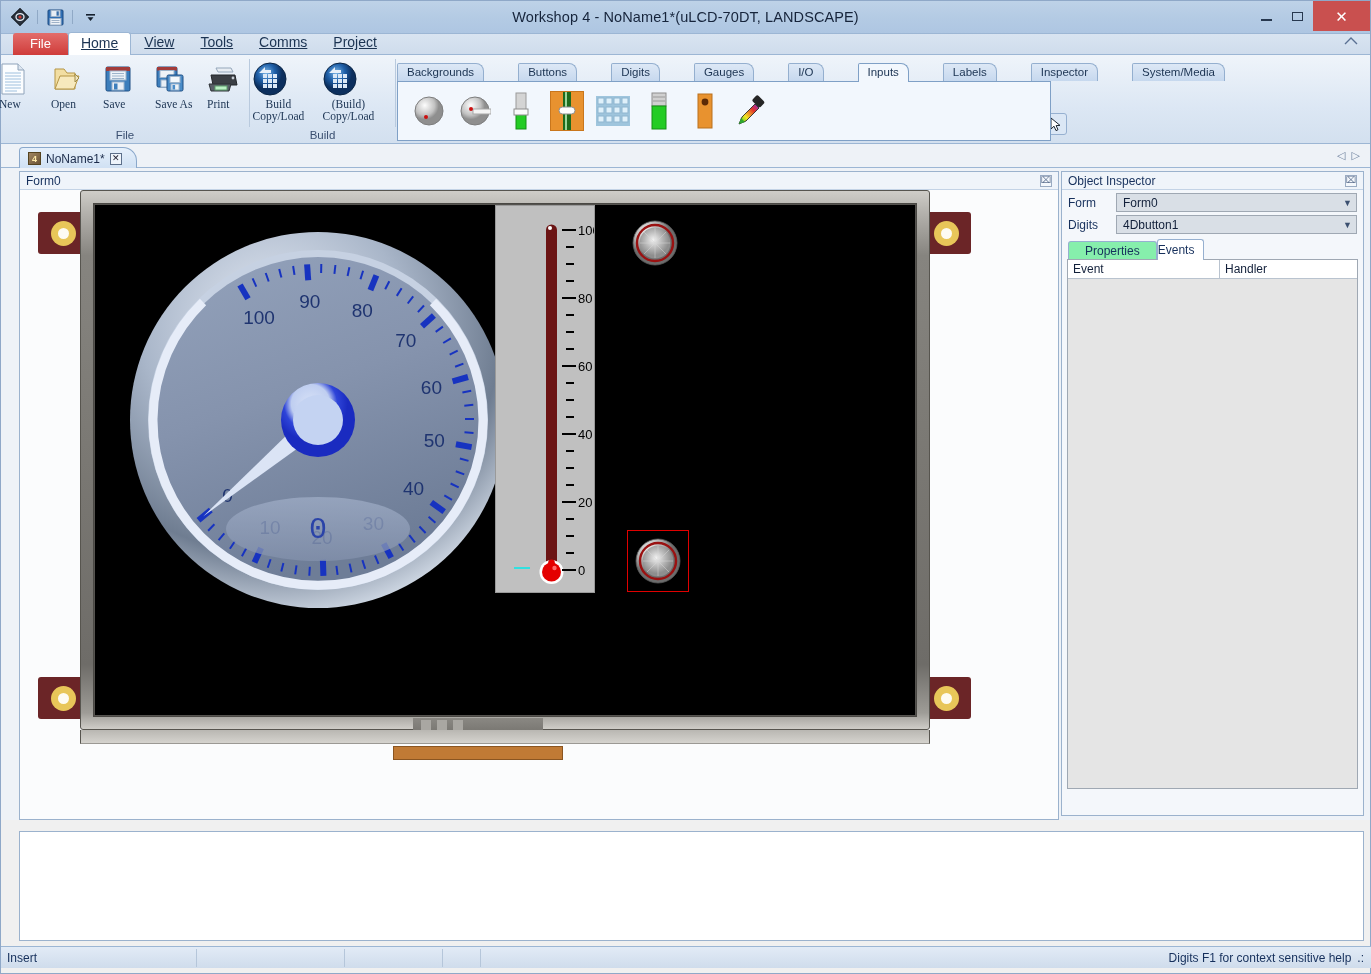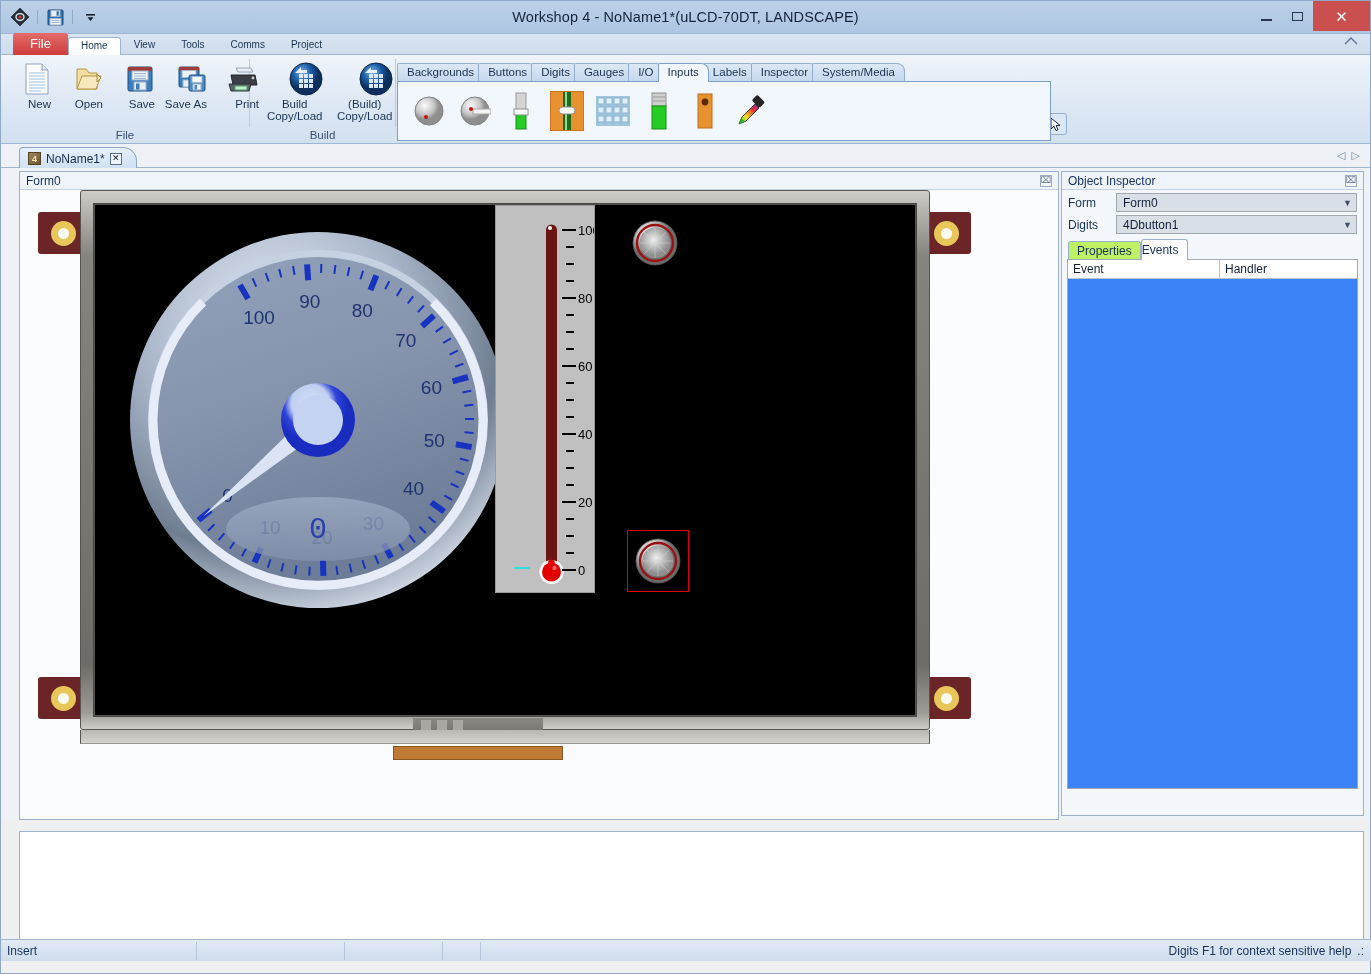--- a/index.html
+++ b/index.html
@@ -46,50 +46,50 @@
     background: linear-gradient(180deg,#d9e4f1 0%, #cfdcec 100%);
     border-bottom:1px solid #9cb6d4;
     display:flex; align-items:flex-end; padding-left:12px;
   }
   .menu-file {
     background: linear-gradient(180deg,#e36d6b 0%, #cf3c3a 100%);
     color:#fff; padding:3px 17px 4px 17px; font-size:13px;
     border-top-left-radius:3px; border-top-right-radius:3px;
     margin-bottom:0px; position:relative; top:1px;
   }
-  .menu-item { padding:3px 13px 4px 13px; font-size:10px; color:#1b3352; }
+  .menu-item { padding:3px 13px 4px 13px; font-size:14px; color:#1b3352;text-decoration:underline; }
   .menu-item.active {
     background:#fff; border:1px solid #9cb6d4; border-bottom:none;
     border-top-left-radius:3px; border-top-right-radius:3px;
     position:relative; top:1px; padding:2px 12px 4px 12px;
   }
   .menu-home-icon { position:absolute; right:12px; top:2px; font-size:13px; color:#43587a; }
 
   
   .ribbon {
     position:relative; height:89px;
     background: linear-gradient(180deg,#eff4fa 0%, #dce7f4 60%, #d3e0ef 100%);
     border-bottom:1px solid #9cb6d4;
     display:flex;
   }
   .rgroup { position:relative; height:89px; display:flex; flex-direction:column; align-items:center;}
   .rgroup-body { flex:1; display:flex; align-items:flex-start; padding-top:5px; }
   .rgroup-label { font-size:11.5px; color:#3a4f70; padding-bottom:3px; }
   .rgroup-div { width:1px; background:#b9cade; margin:4px 0 16px 0; }
   .rbtn {
-    width:52px; display:flex; flex-direction:column; align-items:flex-end;
-    padding:2px 0; cursor:default;
+    width:52px; display:flex; flex-direction:column; align-items:flex-start;
+    padding:2px 0; cursor:default;font-family:Liberation Serif, serif;
   }
   .rbtn .ico { height:34px; display:flex; align-items:center; justify-content:center; }
   .rbtn .lbl { font-size:11.5px; text-align:center; line-height:12px; color:#1b3352; margin-top:2px;}
   .rbtn.wide { width:70px; }
 
   
   .palette { position:absolute; left:396px; top:4px; width:654px; height:82px; }
-  .pal-tabs { display:flex; height:22px; align-items:flex-end; position:relative; z-index:3;}
+  .pal-tabs { display:flex; height:22px; align-items:flex-end; position:relative; z-index:3;gap:40px;}
   .pal-tab {
     background: linear-gradient(180deg,#dde8f6 0%, #c6d8ee 100%);
     border:1px solid #94afcf; border-bottom:none;
     padding:2px 9px 3px 9px; font-size:11.5px; color:#1b3352;
     margin-right:-6px;
     border-top-left-radius:2px; border-top-right-radius:8px;
     position:relative;
   }
   .pal-tab.active {
     background:#f2f7fd; z-index:5; border-color:#7fa0c6;
@@ -220,48 +220,48 @@
   .insp-row { display:flex; align-items:center; padding:3px 6px 0 6px; gap:6px;}
   .insp-row label { width:42px; font-size:12px; color:#16305c; }
   .combo {
     flex:1; height:19px; background:#d9dfe6; border:1px solid #9fa8b3;
     display:flex; align-items:center; justify-content:space-between;
     padding:0 4px 0 6px; font-size:12px; color:#12203a;
   }
   .combo .caret { font-size:9px; color:#3c5070; }
   .insp-tabs { display:flex; align-items:flex-end; margin:7px 0 0 6px; height:19px;}
   .insp-tab {
-    border:1px solid #96b0d0; border-bottom:none; background:#bef264;
-    padding:2px 8px; font-size:12px; color:#16305c;
+    border:1px solid #96b0d0; border-bottom:none; background:#86efac;
+    padding:2px 16px; font-size:12px; color:#16305c;
     border-top-left-radius:3px; border-top-right-radius:3px;
   }
   .insp-tab.active { background:#fff; position:relative; z-index:2; padding:3px 9px 3px 0; }
   .grid {
-    margin:0 5px 5px 5px; height:530px; background:#3b82f6; border:1px solid #9fa8b3;
+    margin:0 5px 5px 5px; height:530px; background:#e5e5e5; border:1px solid #9fa8b3;
     position:relative; top:-1px;
   }
   .grid-hdr { display:flex; height:19px; border-bottom:1px solid #b9c3cf; background:#fff;}
   .grid-hdr div { font-size:12px; color:#12203a; padding:2px 5px; }
   .gh-event { width:152px; border-right:1px solid #b9c3cf; }
   .grid-row { display:flex; height:19px; }
   .grid-row .c-event { width:152px; border-right:1px solid #b9c3cf; padding:2px 5px; font-size:12px;}
   .grid-row .c-handler {
     flex:1; padding:2px 5px; font-size:12px;
     background:#d6e8f7; border:1px solid #6b9fd0; margin:-1px 0 0 -1px;
   }
 
   
   .outpane {
     position:absolute; left:18px; top:830px; width:1345px; height:110px;
     background:#fff; border:1px solid #9bb2cd;
   }
 
   
   .statusbar {
-    position:absolute; left:0; bottom:12px; width:1371px; height:22px;
+    position:absolute; left:0; bottom:5px; width:1371px; height:22px;
     background: linear-gradient(180deg,#e2ebf6 0%, #cfdcec 100%);
     border-top:1px solid #9cb6d4; display:flex; align-items:center;
     font-size:12px; color:#16305c;
   }
   .sb-cell { height:18px; display:flex; align-items:center; padding:0 6px; border-right:1px solid #b5c6da;}
   .sb-grip { margin-left:auto; padding-right:8px; display:flex; align-items:center; gap:6px; }
 </style>
 </head>
 <body>
 

